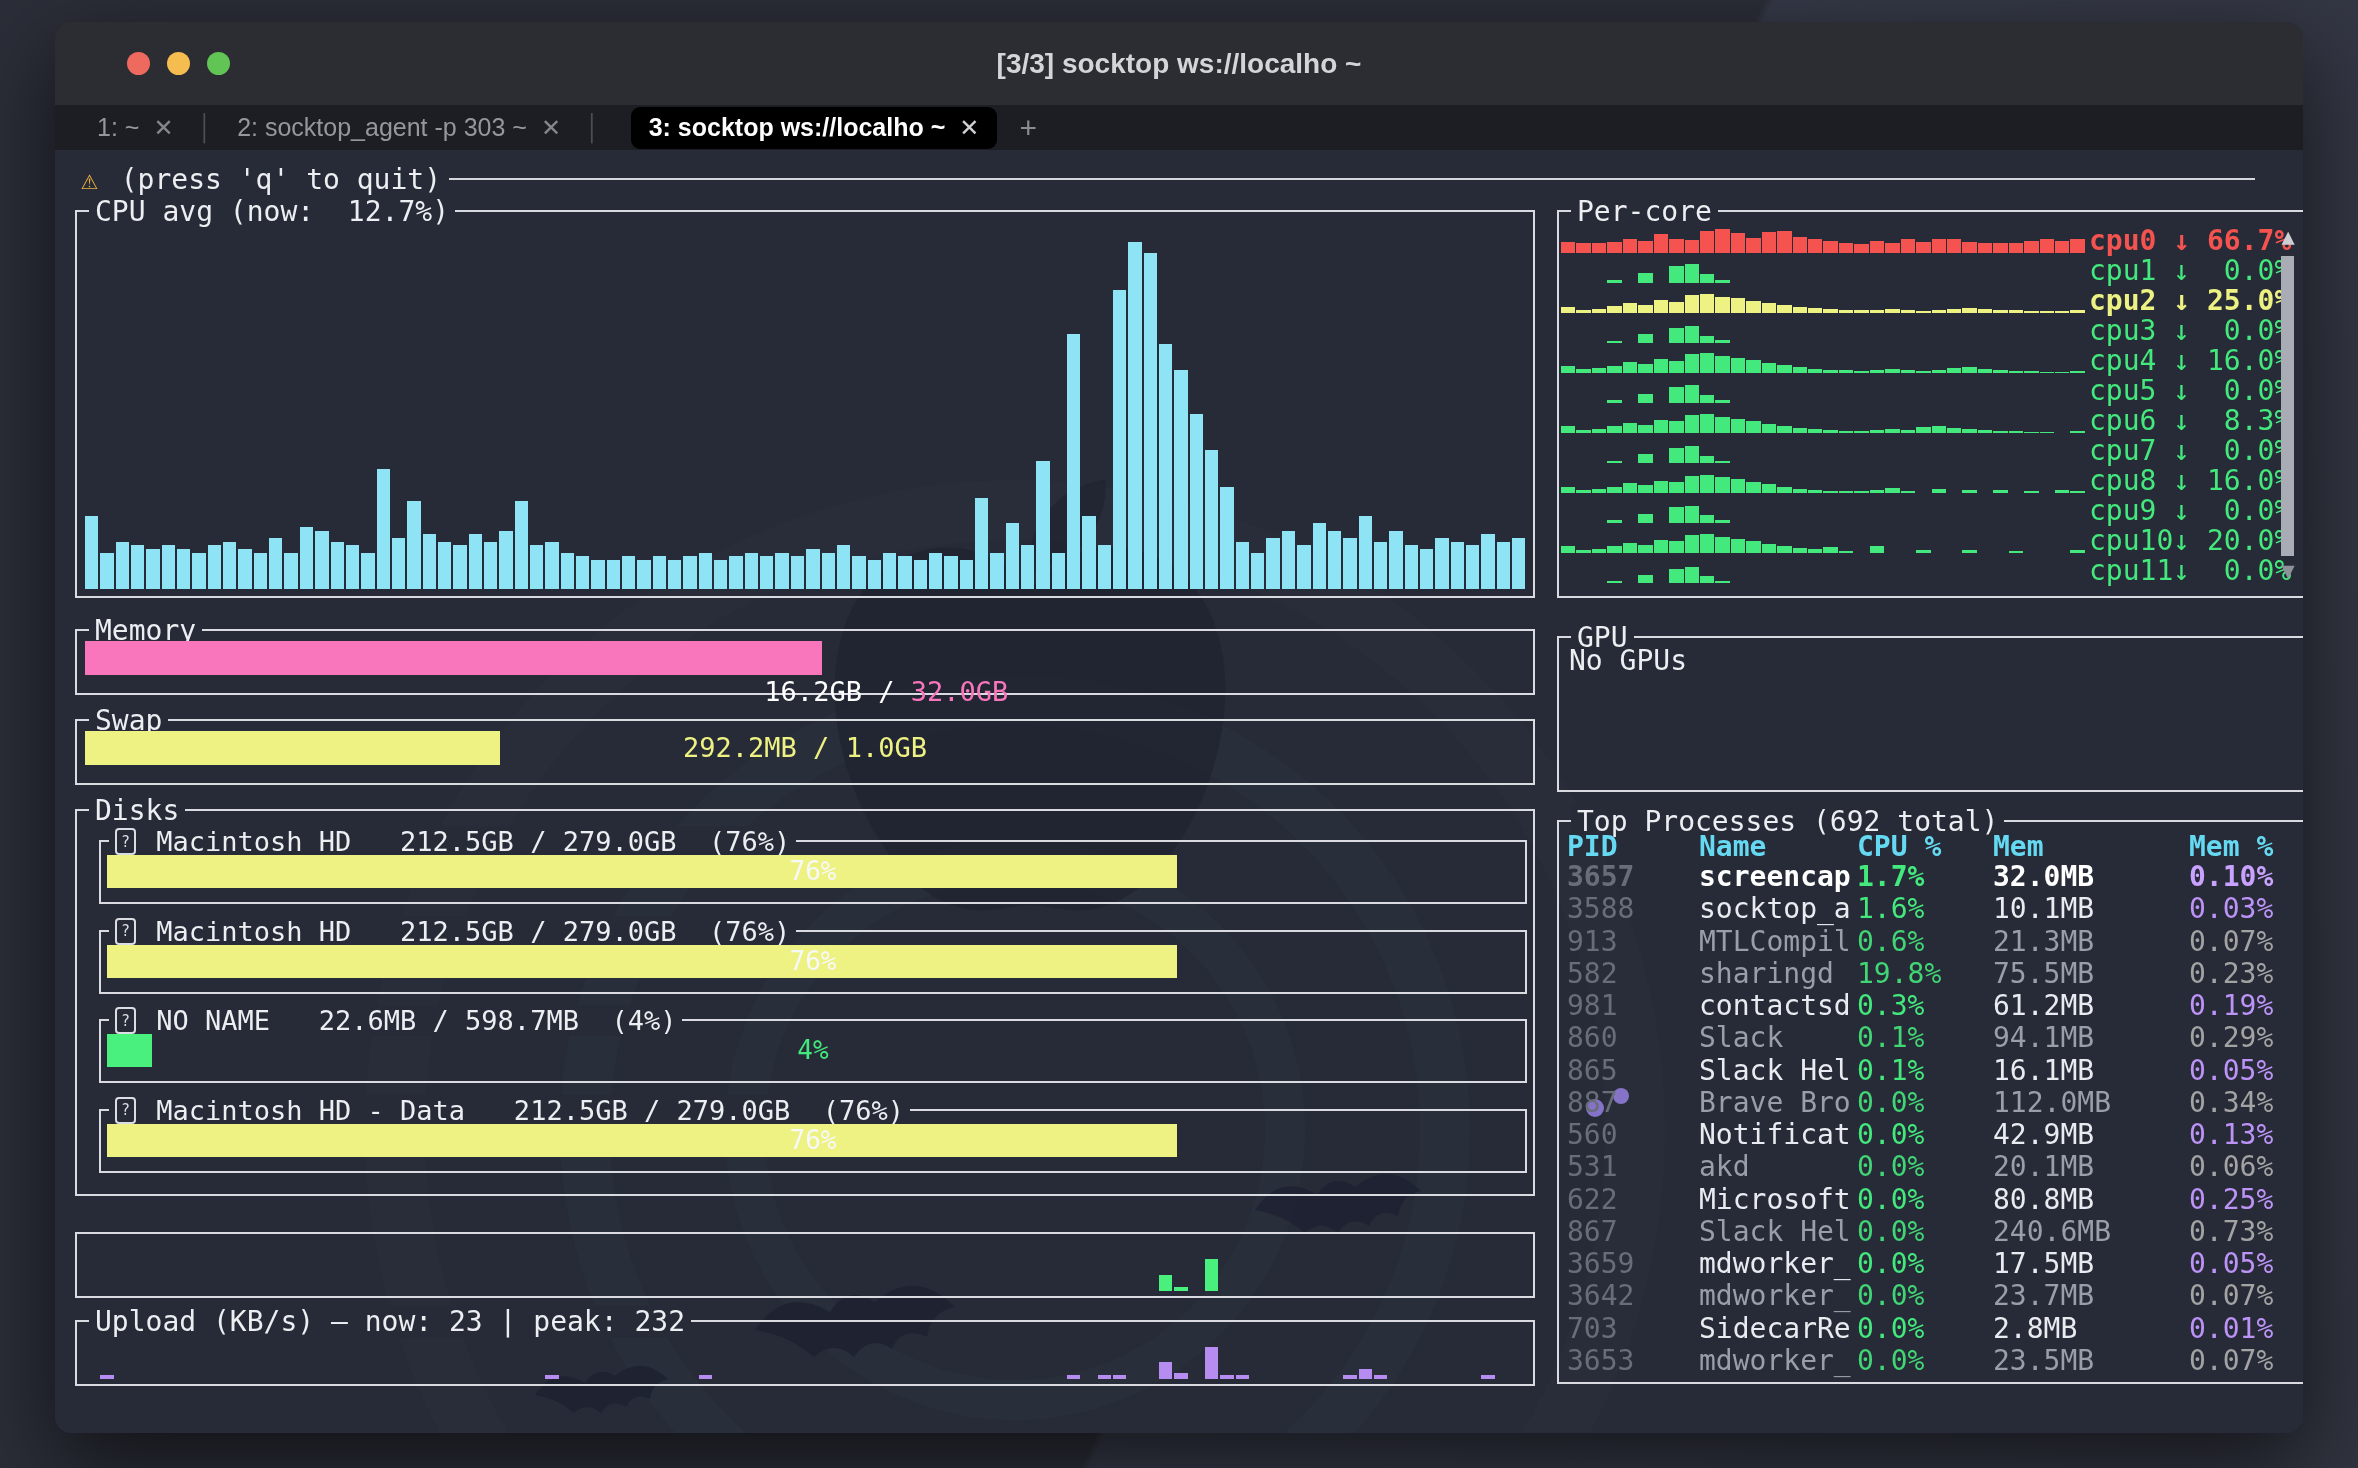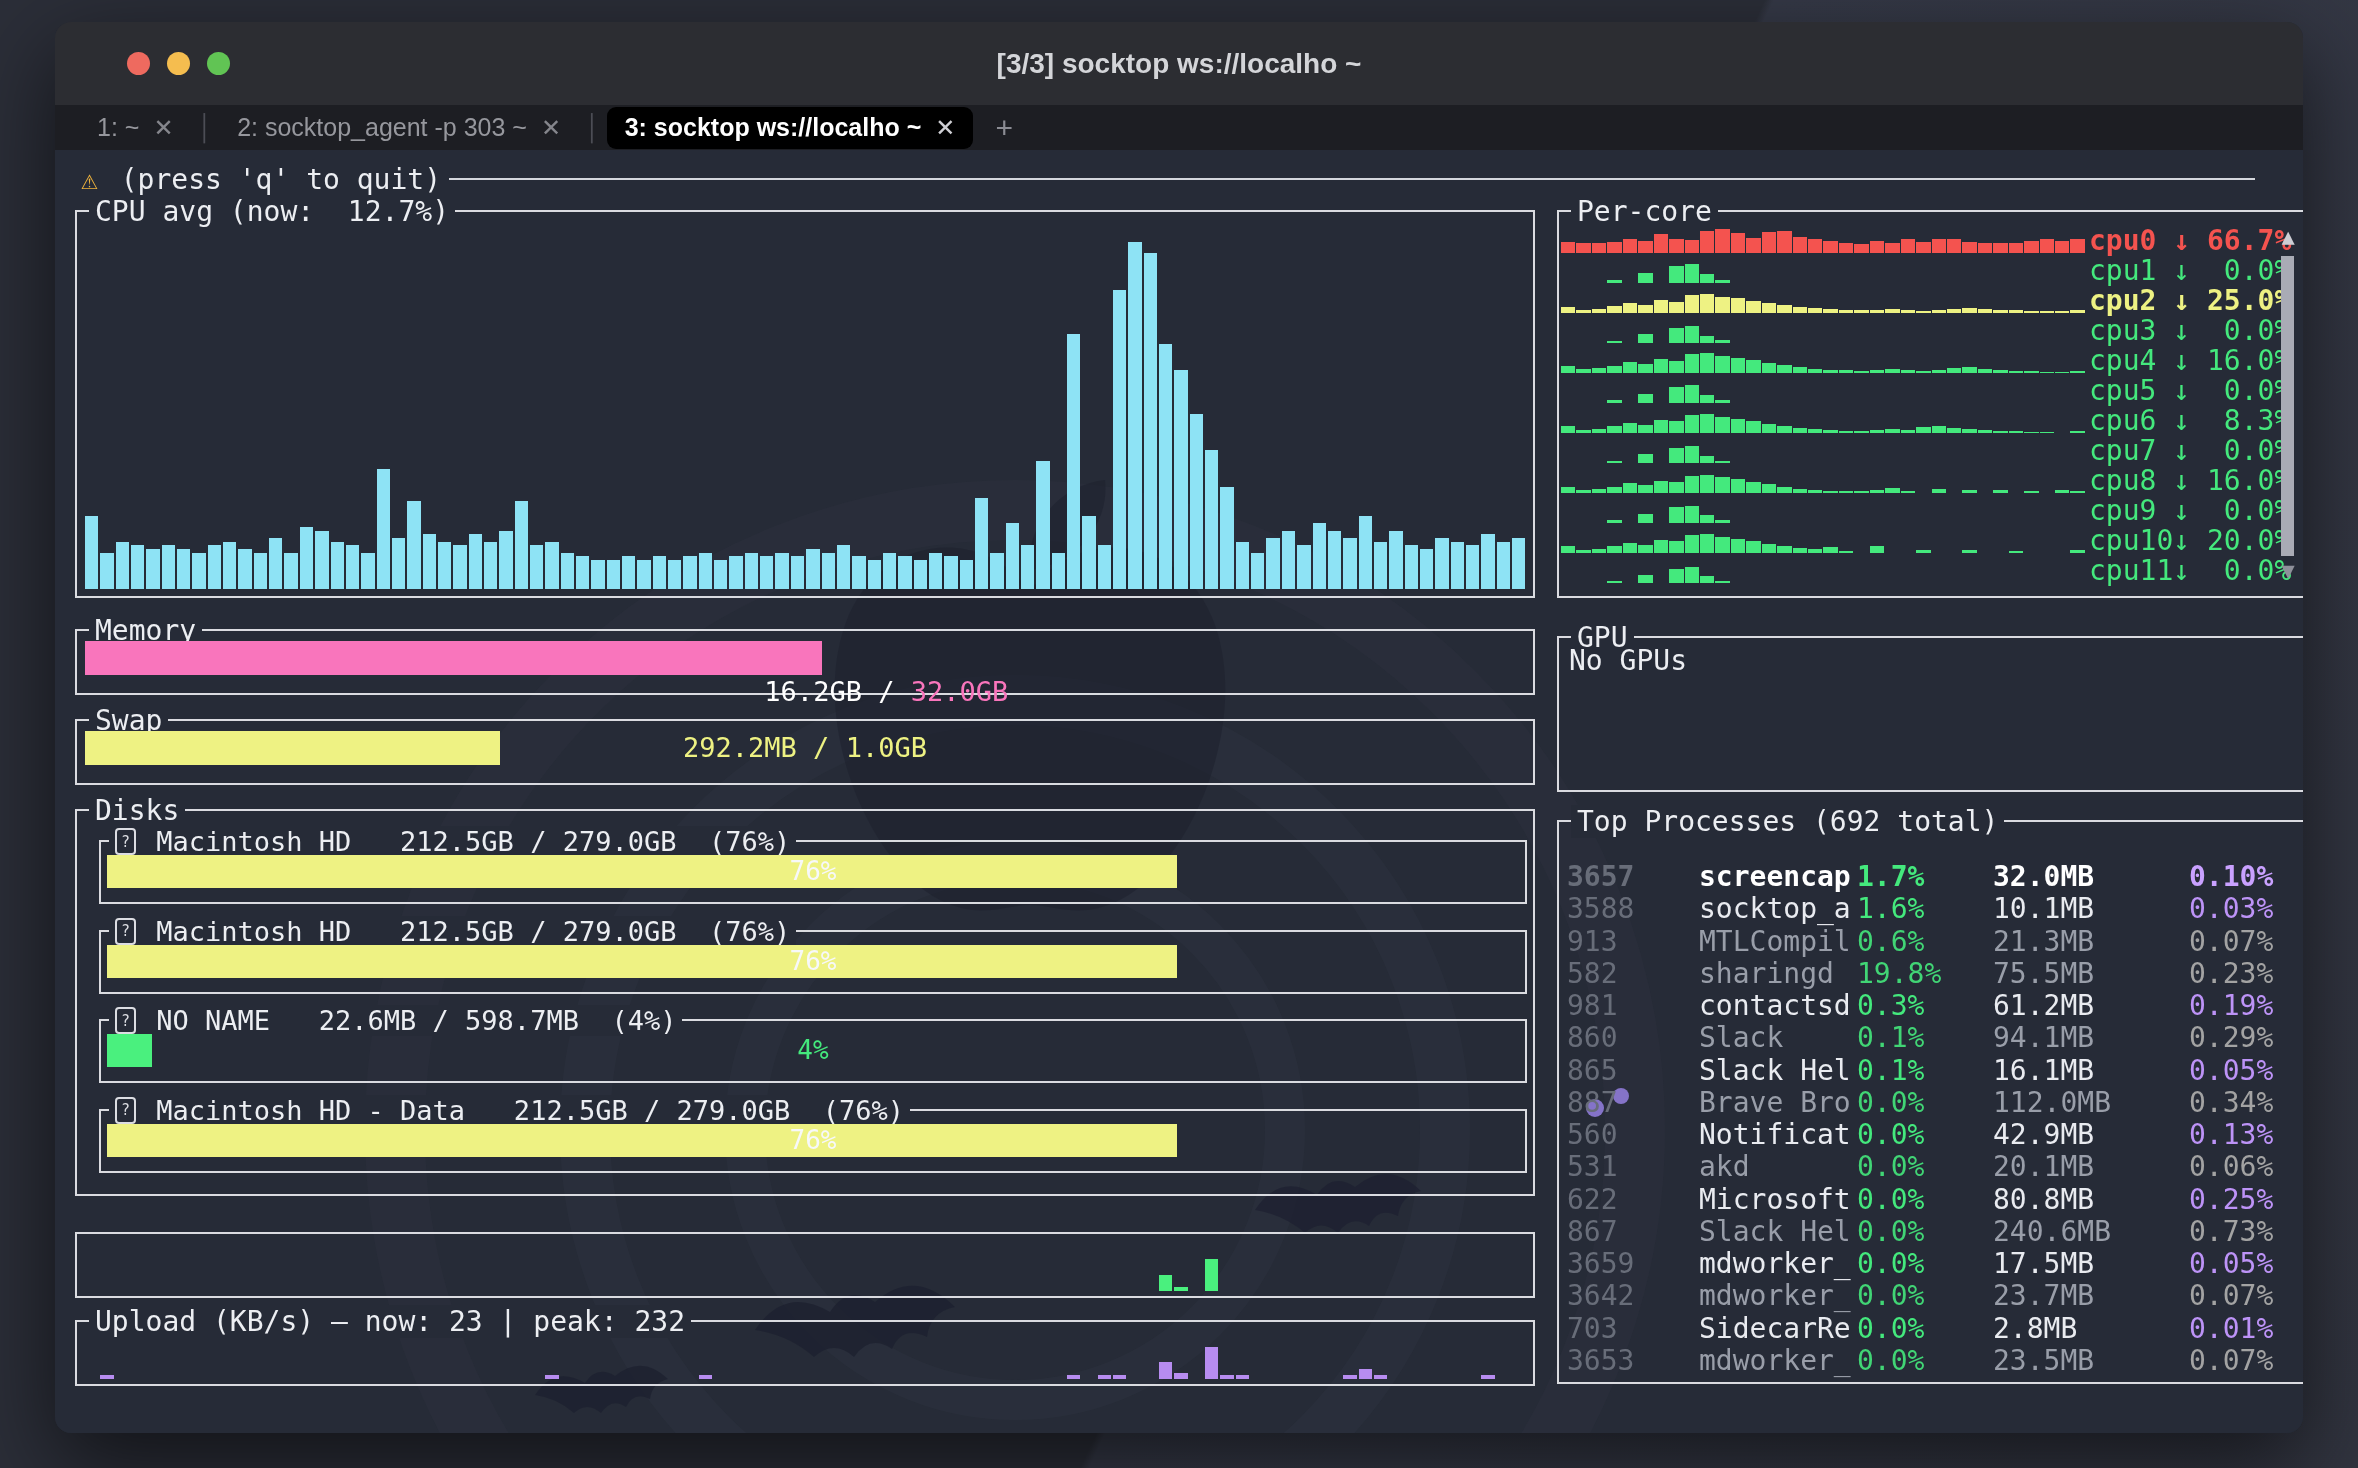--- a/index.html
+++ b/index.html
@@ -12,21 +12,21 @@
   .titlebar{position:relative;height:83px;background:#2c2d32;}
   .lights{position:absolute;left:72px;top:30px;display:flex;gap:17px;}
   .light{width:23px;height:23px;border-radius:50%;}
   .light.red{background:#ee6a5f;}.light.yellow{background:#f5bd4f;}.light.green{background:#61c454;}
   .wtitle{position:absolute;left:0;right:0;top:0;height:83px;display:flex;align-items:center;justify-content:center;
     font-family:"Liberation Sans",sans-serif;font-weight:bold;font-size:28px;color:#d4d5d9;}
   .tabbar{position:relative;height:45px;background:#1d1e23;display:flex;align-items:center;padding-left:24px;
     font-family:"Liberation Sans",sans-serif;font-size:25px;color:#96979d;}
   .tab{display:inline-flex;align-items:center;gap:14px;padding:4px 18px;border-radius:9px;height:34px;white-space:pre;}
   .tab .tabclose{color:#85868c;font-size:24px;}
-  .tab.active{background:#000;color:#fff;font-weight:bold;}
+  .tab.active{background:#000;color:#fff;font-weight:bold;margin-left:24px;}
   .tab.active .tabclose{color:#cfcfd4;font-weight:normal;}
   .tabsep{color:#4c4d55;margin:0 6px;}
   .newtab{margin-left:22px;color:#8b8c93;font-size:30px;}
   
   .terminal{position:absolute;left:0;top:128px;width:2248px;height:1283px;background:#262b37;
     color:#eceef2;font-size:28px;}
   .wallpaper{position:absolute;inset:0;z-index:0;pointer-events:none;}
   .statusline{position:absolute;left:20px;right:48px;top:14px;height:30px;display:flex;align-items:center;white-space:pre;z-index:1;}
   .statusline .rule{flex:1;height:2px;background:rgba(232,233,238,.9);margin-left:8px;}
   .warn{color:#f0b43c;margin:0 6px;}
@@ -937,20 +937,21 @@
             <div class="cbar" style="background: rgb(183, 140, 240); height: 0%;"></div>
             <div class="cbar" style="background: rgb(183, 140, 240); height: 0%;"></div>
             <div class="cbar" style="background: rgb(183, 140, 240); height: 8%;"></div>
             <div class="cbar" style="background: rgb(183, 140, 240); height: 0%;"></div>
             <div class="cbar" style="background: rgb(183, 140, 240); height: 0%;"></div>
           </div>
       </div>
 
       <div class="panel" style="left:1502px;top:670px;width:745px;height:560px;">
         <span class="ptitle">Top Processes (692 total)</span>
+        <div class="pheader" id="proc-header"><div>PID</div><div>Name</div><div>CPU %</div><div>Mem</div><div>Mem %</div></div>
         <div id="proc-rows">
             <div class="prow sel"><div class="pc-pid">3657</div><div class="pc-name">screencap</div><div class="pc-cpu">1.7%</div><div class="pc-mem">32.0MB</div><div class="pc-mem_pct">0.10%</div></div>
             <div class="prow"><div class="pc-pid">3588</div><div class="pc-name">socktop_a</div><div class="pc-cpu">1.6%</div><div class="pc-mem">10.1MB</div><div class="pc-mem_pct">0.03%</div></div>
             <div class="prow dim"><div class="pc-pid">913</div><div class="pc-name">MTLCompil</div><div class="pc-cpu">0.6%</div><div class="pc-mem">21.3MB</div><div class="pc-mem_pct">0.07%</div></div>
             <div class="prow dim"><div class="pc-pid">582</div><div class="pc-name">sharingd</div><div class="pc-cpu">19.8%</div><div class="pc-mem">75.5MB</div><div class="pc-mem_pct">0.23%</div></div>
             <div class="prow"><div class="pc-pid">981</div><div class="pc-name">contactsd</div><div class="pc-cpu">0.3%</div><div class="pc-mem">61.2MB</div><div class="pc-mem_pct">0.19%</div></div>
             <div class="prow dim"><div class="pc-pid">860</div><div class="pc-name">Slack</div><div class="pc-cpu">0.1%</div><div class="pc-mem">94.1MB</div><div class="pc-mem_pct">0.29%</div></div>
             <div class="prow"><div class="pc-pid">865</div><div class="pc-name">Slack Hel</div><div class="pc-cpu">0.1%</div><div class="pc-mem">16.1MB</div><div class="pc-mem_pct">0.05%</div></div>
             <div class="prow dim"><div class="pc-pid">887</div><div class="pc-name">Brave Bro</div><div class="pc-cpu">0.0%</div><div class="pc-mem">112.0MB</div><div class="pc-mem_pct">0.34%</div></div>
             <div class="prow"><div class="pc-pid">560</div><div class="pc-name">Notificat</div><div class="pc-cpu">0.0%</div><div class="pc-mem">42.9MB</div><div class="pc-mem_pct">0.13%</div></div>

